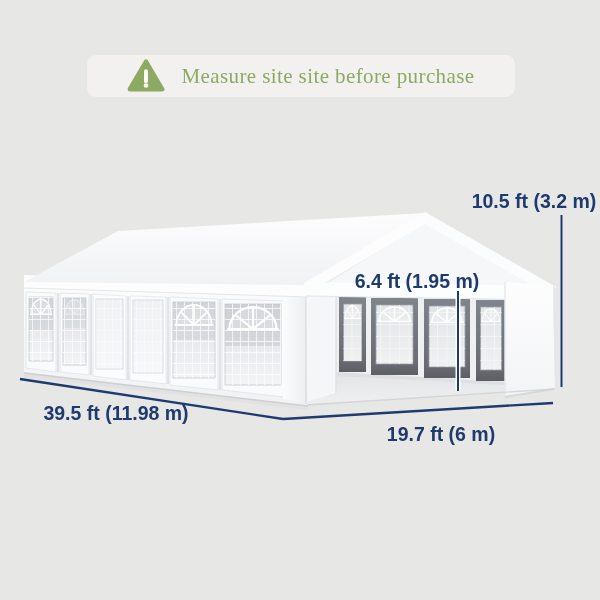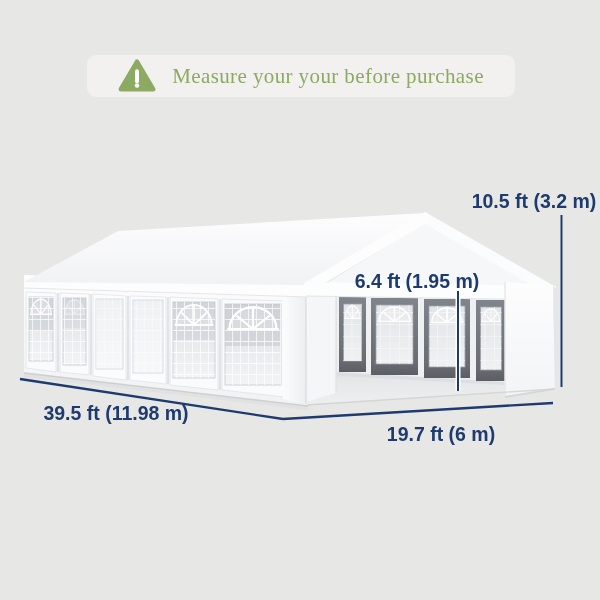--- a/index.html
+++ b/index.html
@@ -47,21 +47,21 @@
 <body>
 
 <div class="stage">
 
   <div class="banner">
     <svg class="warn-icon" viewBox="0 0 40 36" aria-hidden="true">
       <path d="M20,3 L37,32 L3,32 Z" fill="var(--accent-green, #8caa61)" stroke="var(--accent-green, #8caa61)" stroke-width="5" stroke-linejoin="round"></path>
       <line x1="20" y1="13" x2="20" y2="23.5" stroke="#ffffff" stroke-width="4.2" stroke-linecap="round"></line>
       <circle cx="20" cy="28" r="2.4" fill="#ffffff"></circle>
     </svg>
-    <span class="banner-text">Measure your your before purchase</span>
+    <span class="banner-text">Measure site site before purchase</span>
   </div>
 
   <svg class="diagram" width="600" height="600" viewBox="0 0 600 600">
     <defs>
       <linearGradient id="roofG" x1="0" y1="0" x2="0" y2="1">
         <stop offset="0" stop-color="#fdfdfe"></stop>
           <stop offset="1" stop-color="#f1f2f4"></stop>
       </linearGradient>
       <linearGradient id="wallG" x1="0" y1="0" x2="0" y2="1">
         <stop offset="0" stop-color="#fcfcfd"></stop>

